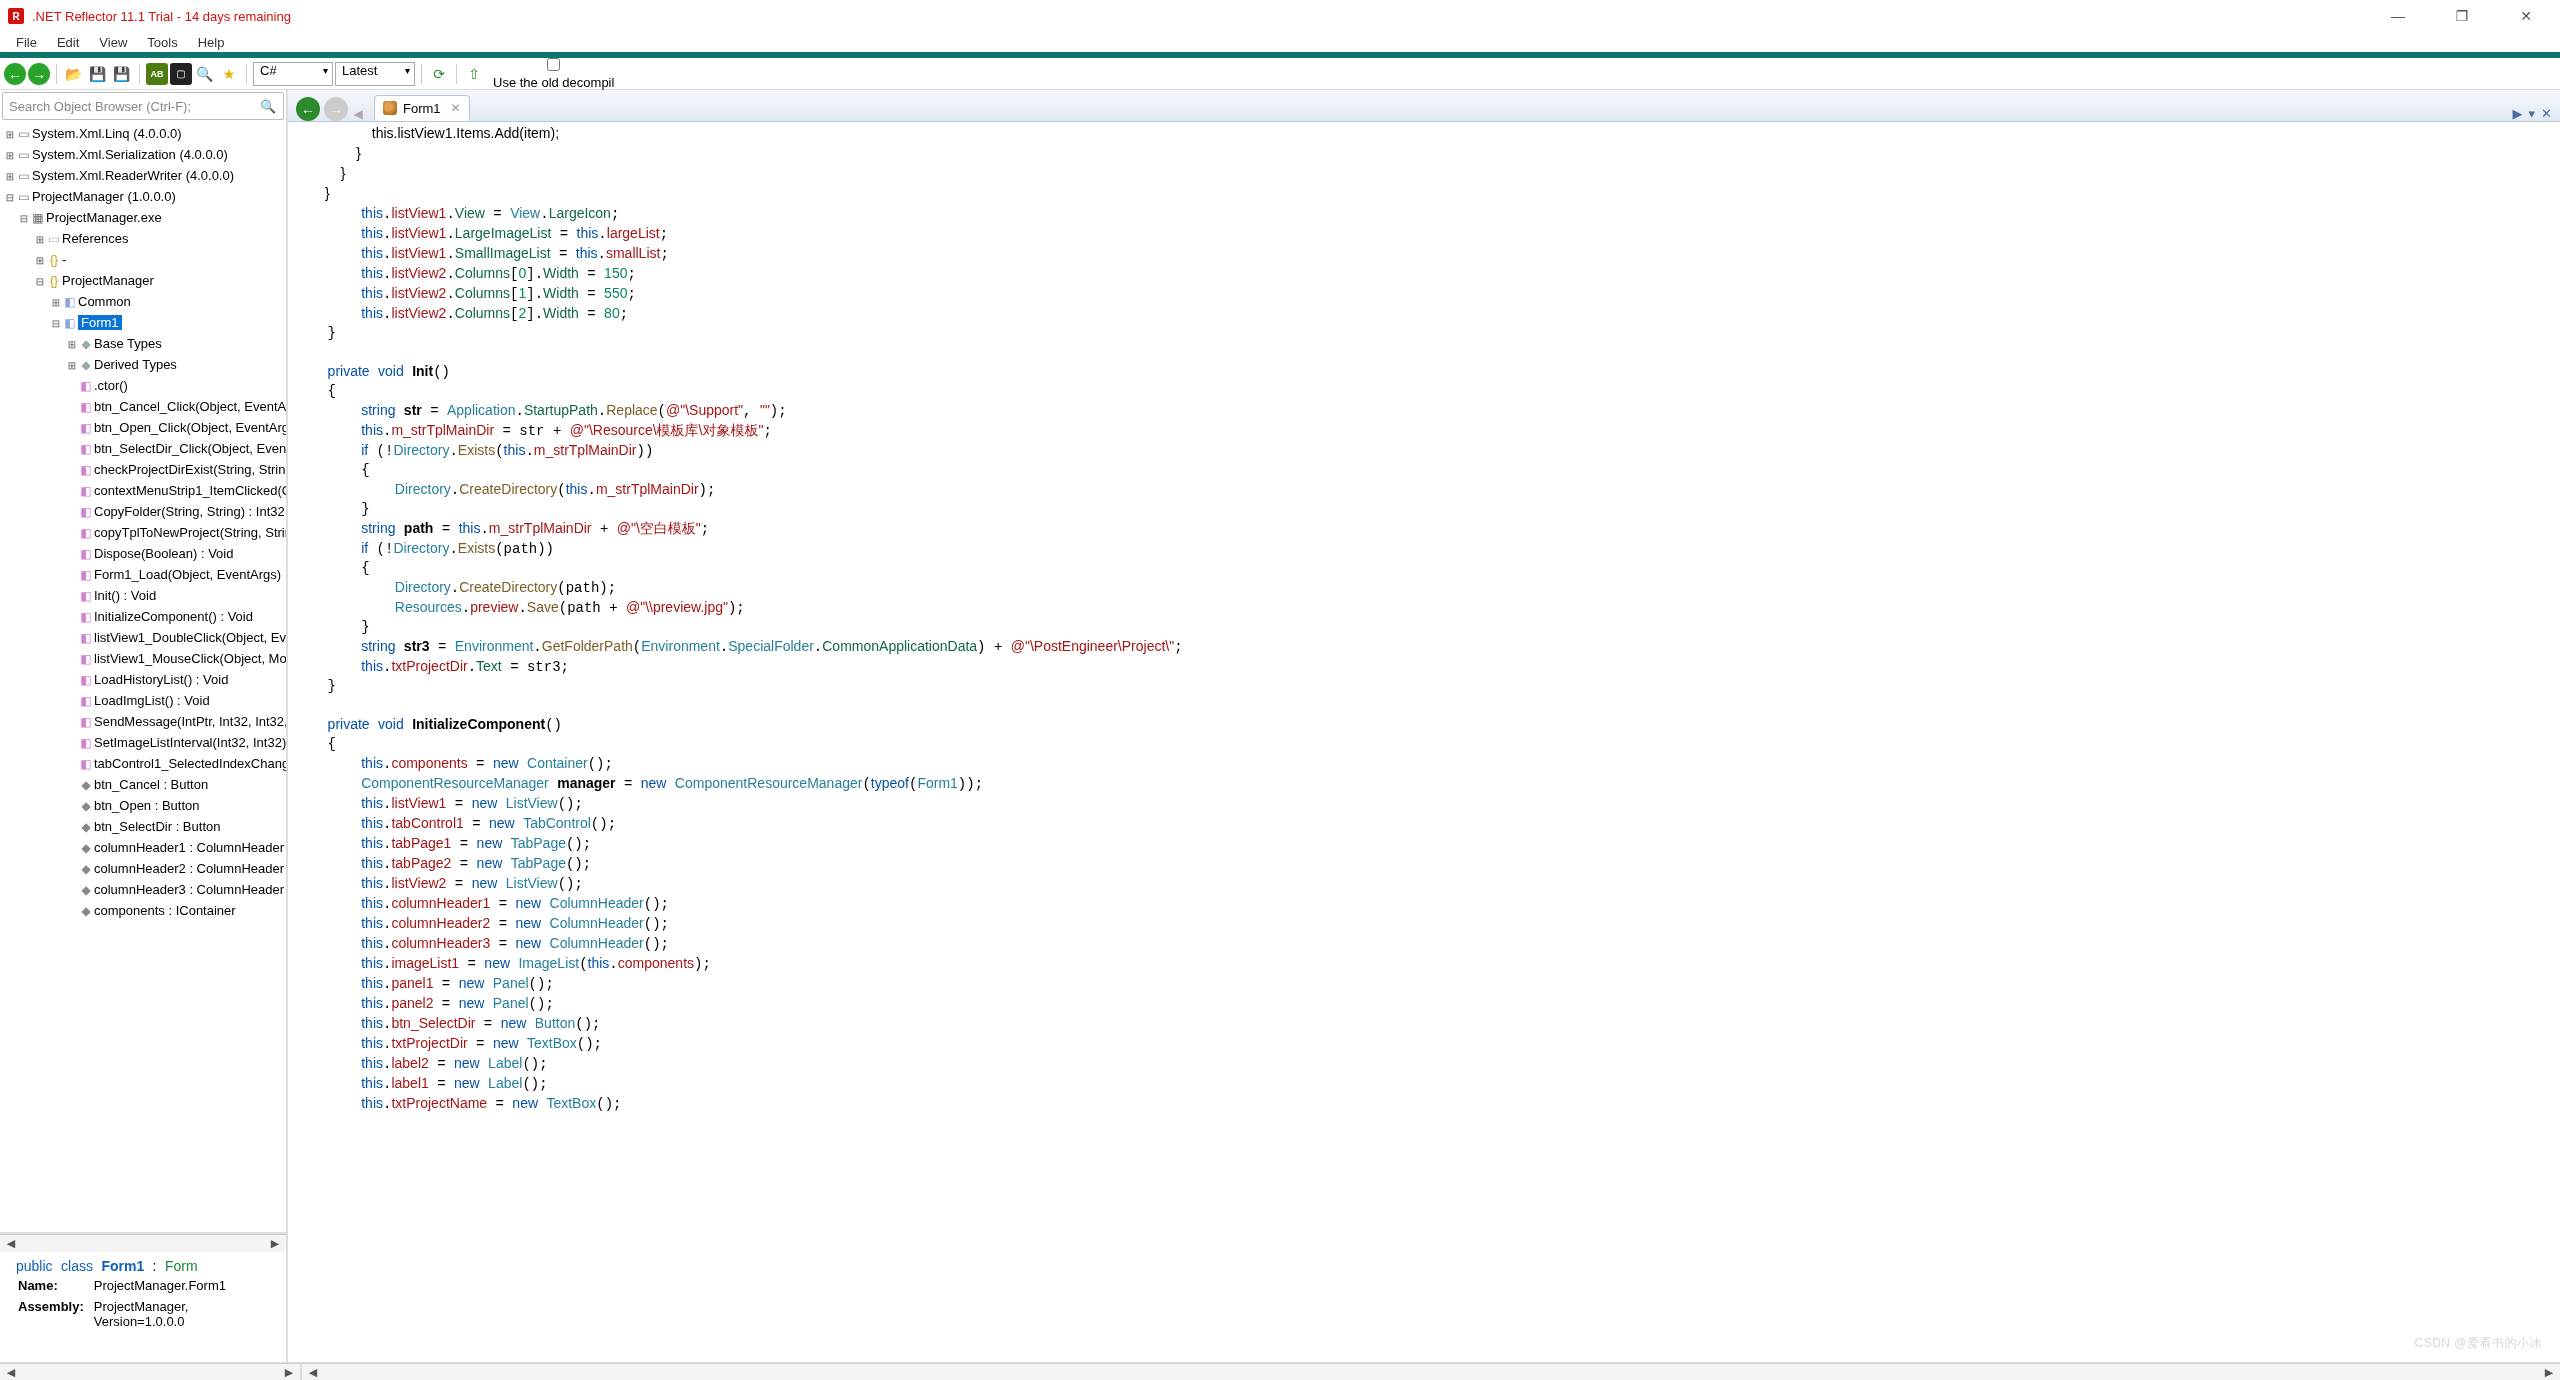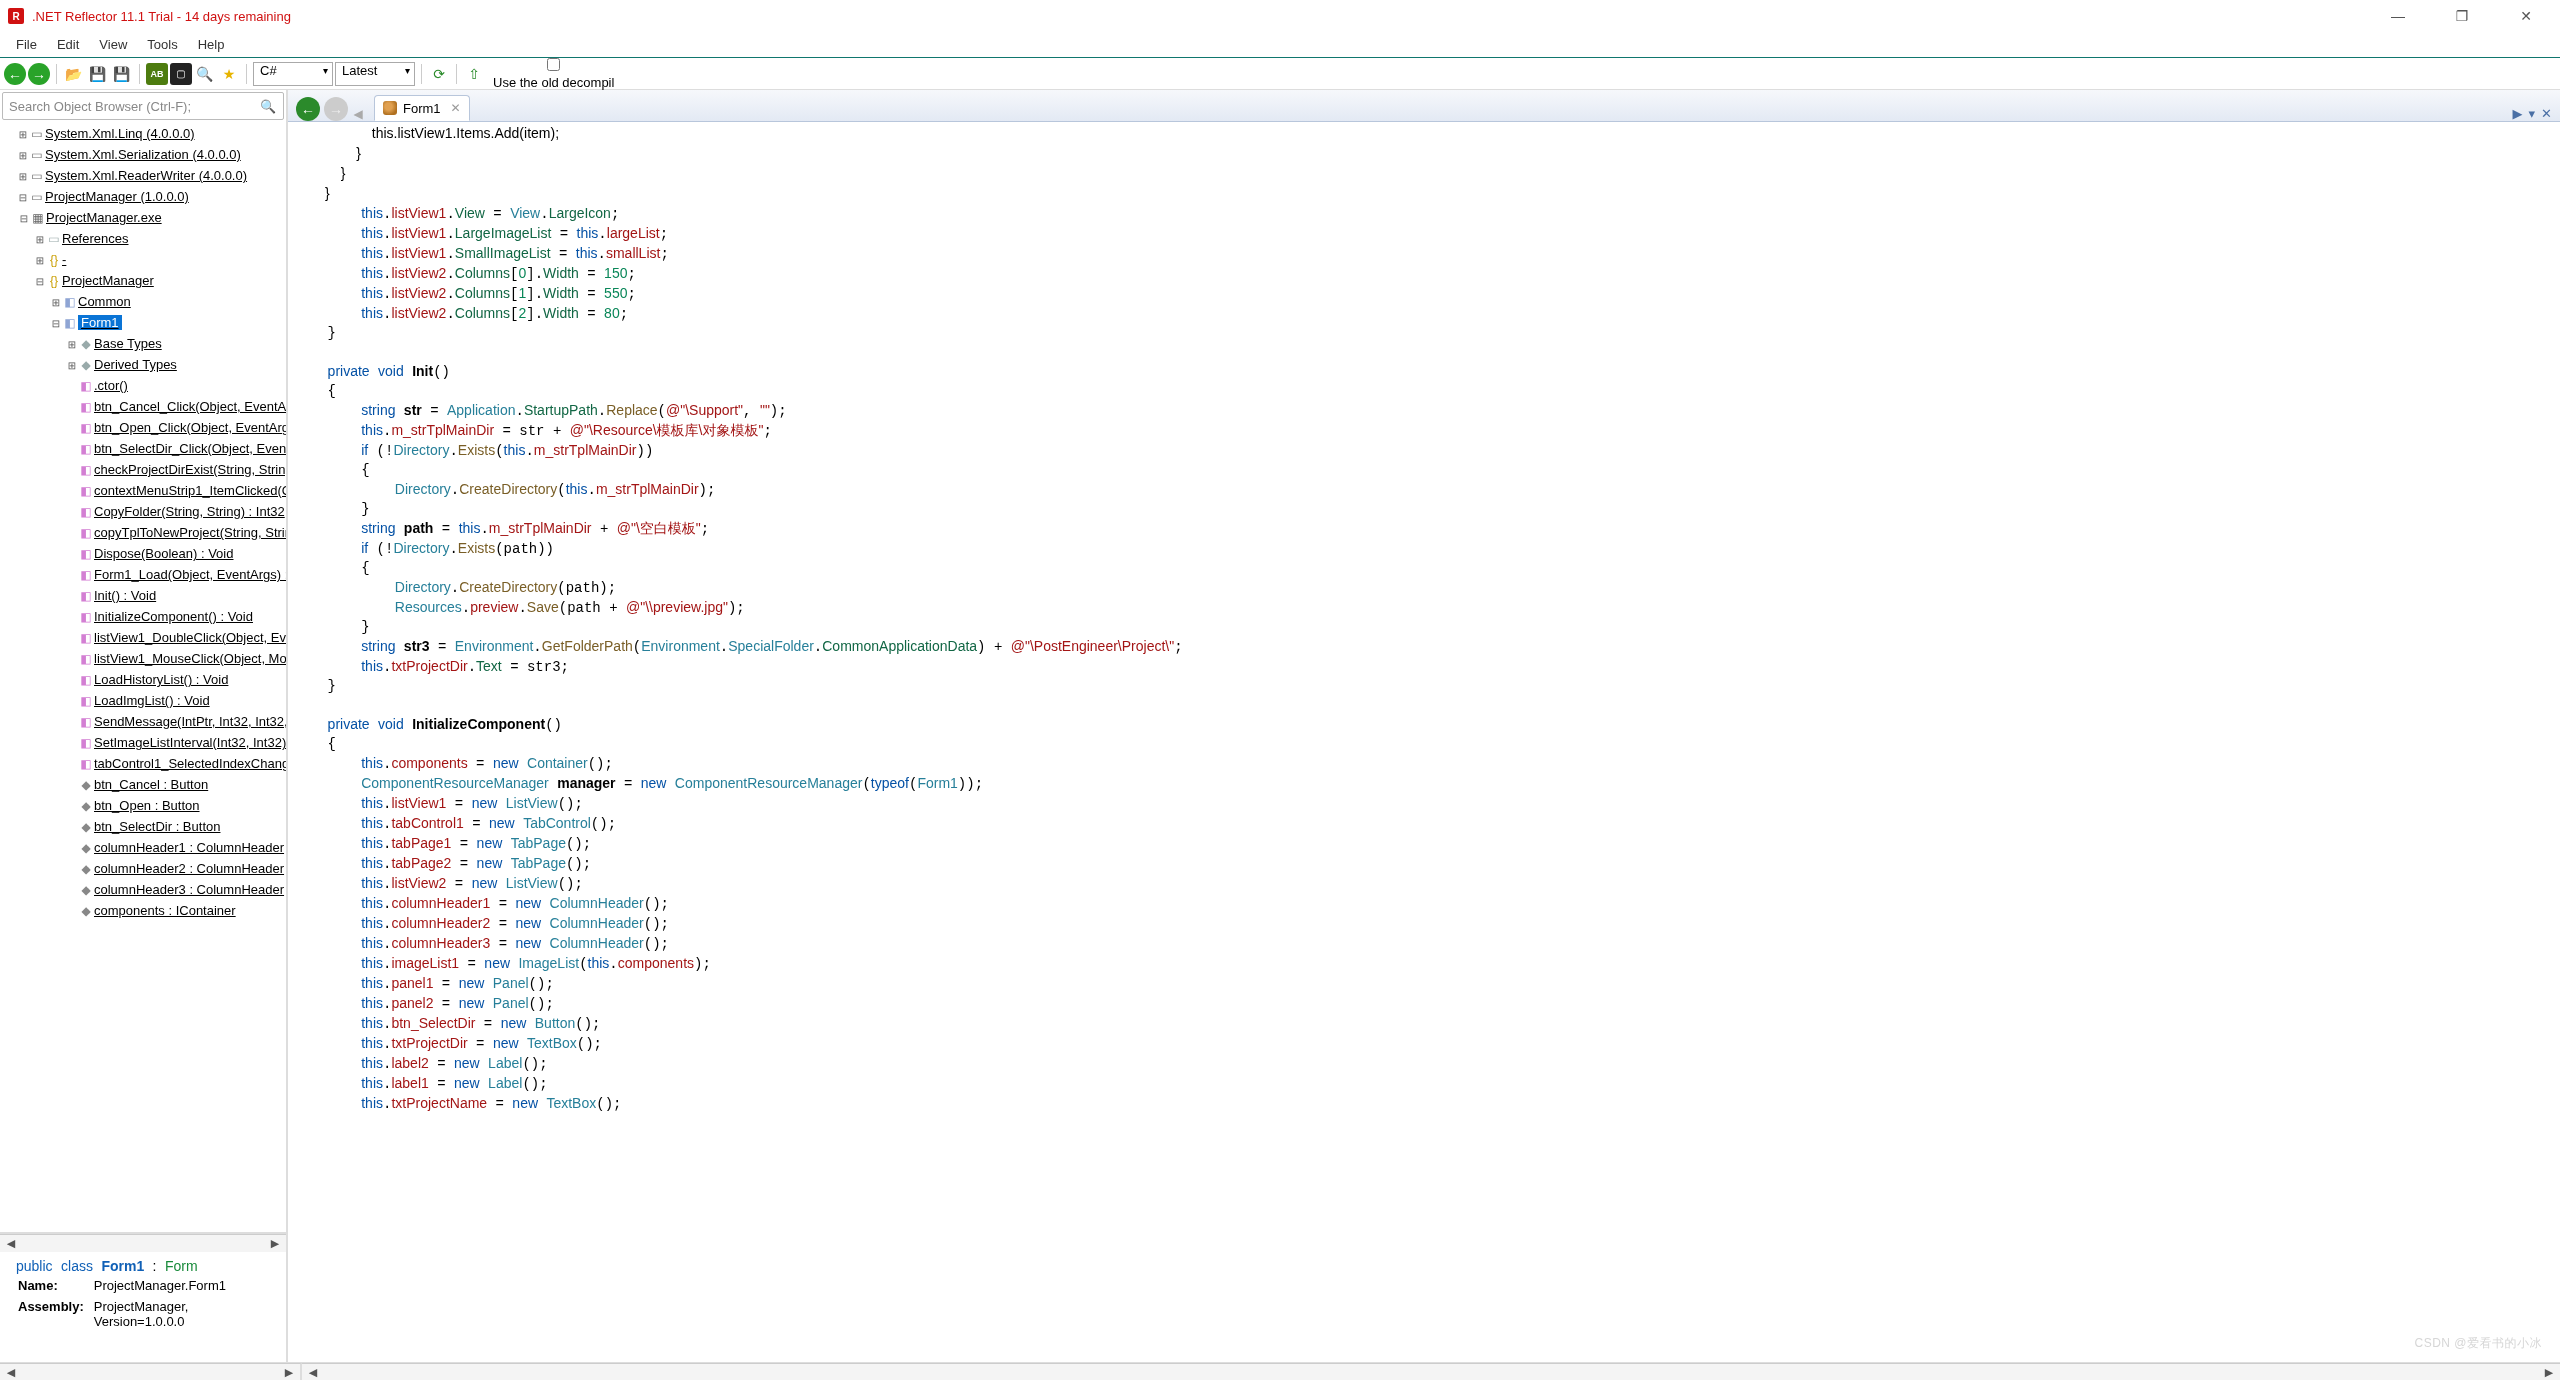--- a/index.html
+++ b/index.html
@@ -1,35 +1,35 @@
 <!DOCTYPE html>
 <html><head>
 <meta charset="utf-8">
 <style>
 * { margin: 0; padding: 0; box-sizing: border-box; font-family: "Segoe UI", Tahoma, sans-serif; }
 body { background: #fff; font-size: 13px; overflow: hidden; width: 2560px; height: 1380px; }
 .title-bar { height: 32px; display: flex; align-items: center; padding: 0 8px; color: #d01111; font-weight: 500; }
 .title-bar .app-icon { width: 16px; height: 16px; background: #d01111; border-radius: 2px; margin-right: 8px; display:inline-flex;align-items:center;justify-content:center;color:#fff;font-size:10px;font-weight:bold;}
 .win-controls { margin-left: auto; display: flex; gap: 28px; padding-right: 8px;}
 .win-controls span { width: 36px; text-align:center; color: #555; font-size: 14px; cursor:pointer;}
-.menu-bar { height: 26px; display: flex; align-items: center; padding: 0 8px; gap: 4px; border-bottom: 1px solid #0f766e;}
+.menu-bar { height: 26px; display: flex; align-items: center; padding: 0 8px; gap: 4px; border-bottom: 6px solid #0f766e;}
 .menu-bar span { padding: 2px 8px; color: #333; }
 .toolbar { height: 32px; display: flex; align-items: center; padding: 2px 4px; border-bottom: 1px solid #ddd; gap: 2px;}
 .toolbar .tb-btn { width: 22px; height: 22px; display:inline-flex; align-items:center; justify-content:center; border:1px solid transparent; border-radius:3px; font-size:14px;}
 .toolbar .sep { width:1px; height:20px; background:#ccc; margin:0 4px;}
 .toolbar .combo { height: 24px; border:1px solid #aaa; background:#fff; padding:0 20px 0 6px; font-size:13px; min-width:80px; position:relative;}
 .toolbar .combo::after{content:'▾';position:absolute;right:4px;top:2px;font-size:10px;}
 .toolbar .chk-label { display:flex;align-items:center;gap:4px; margin-left:6px;flex-direction:column;}
 .main { display:flex; height: calc(100% - 32px - 26px - 32px - 18px); }
 .left-pane { width: 288px; display:flex; flex-direction:column; border-right:2px solid #ddd;}
 .search-box { height:28px; border:1px solid #bbb; margin:2px; display:flex; align-items:center; padding:0 6px; color:#888; border-radius:2px;}
 .search-box span:last-child{margin-left:auto;color:#888;}
 .tree-wrap { flex:1; overflow:auto; border-bottom:2px solid #ddd;}
 .tree { font-size:13px; line-height:20px; padding:2px 0;}
-.tree-node { white-space:nowrap; padding:0 17px;text-decoration:underline;}
+.tree-node { white-space:nowrap; padding:0 4px;}
 .tree-node .twist { display:inline-block; width:12px; text-align:center; color:#555; font-size:10px;}
 .tree-node .ticon { display:inline-block; width:16px; text-align:center; font-size:12px;}
 .tree-node.selected > .node-label { background:#0a74d6; color:#fff; padding:0 3px;}
 .indent-1{padding-left:18px;} .indent-2{padding-left:34px;} .indent-3{padding-left:50px;} .indent-4{padding-left:66px;}
 .ti-asm{color:#666;} .ti-ns{color:#c99e00;} .ti-cls{color:#8fa5d4;} .ti-meth{color:#d37fd3;} .ti-prop{color:#888;} .ti-ref{color:#9aa;}
 .bottom-info { height: 110px; padding: 6px 16px; overflow:auto;}
 .bottom-info .sig { font-family: Consolas, monospace; font-size:14px; }
 .sig .kw{color:#1060b6;} .sig .cls{color:#1060b6;font-weight:bold;} .sig .type{color:#188a3a;}
 .bottom-info table td{padding:2px 8px 2px 0; vertical-align:top;}
 .bottom-info table td:first-child{font-weight:bold;}

